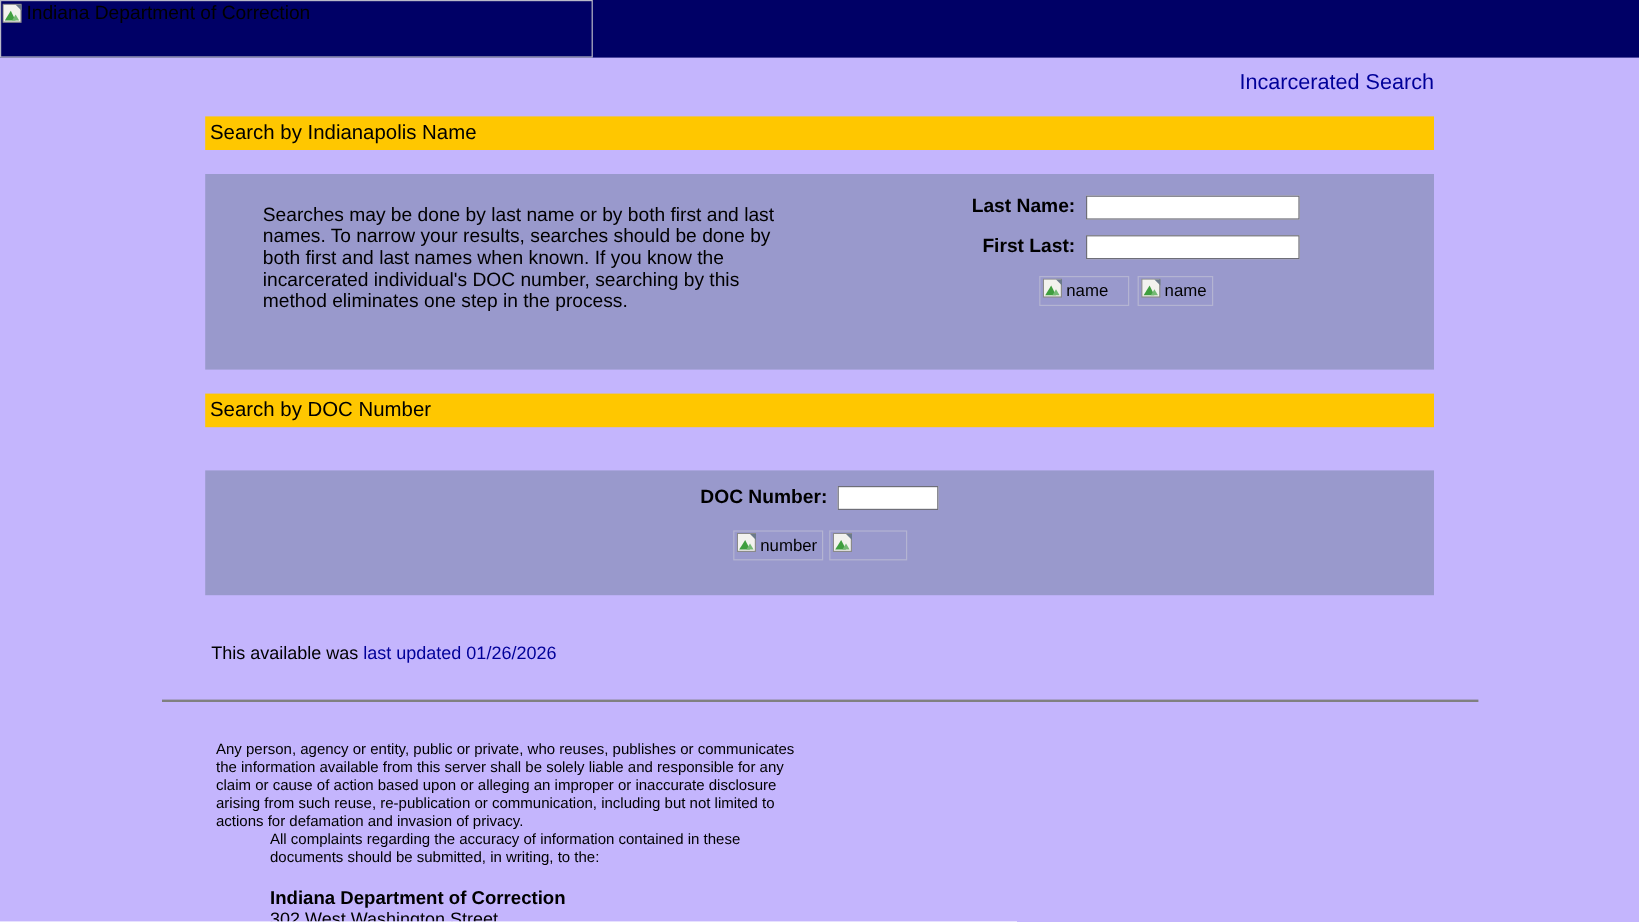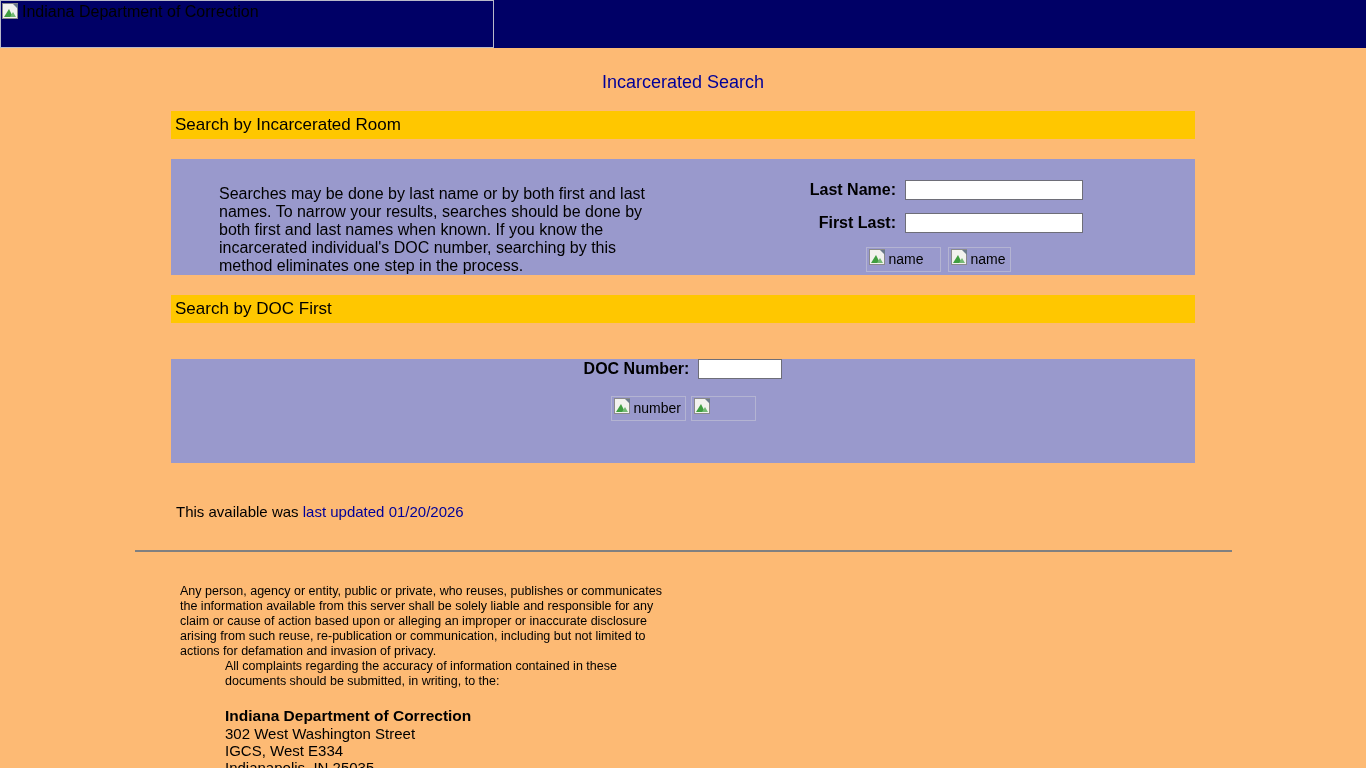--- a/index.html
+++ b/index.html
@@ -1,56 +1,56 @@
 <!DOCTYPE html>
 <html><head>
 <meta charset="utf-8">
 <style>
   * { box-sizing: border-box; }
   html, body { margin: 0; padding: 0; background: #ffffff;
     font-family: "Liberation Sans", sans-serif; color: #000; }
-  .page { width: 1366px; height: 768px; overflow: hidden; position: relative; background:#fdba74; }
+  .page { width: 1366px; height: 768px; overflow: hidden; position: relative; background:#c4b5fd; }
 
   
   .top-bar { height: 48px; background: #000066; }
   .logo-cell { width: 494px; height: 48px; border: 1px solid #b9b9c9;
     padding: 2px 0 0 1px; overflow: hidden; }
   .logo-alt { font-size: 16px; color: #000000; vertical-align: top; }
   .bimg { display: inline-block; width: 18px; height: 18px; vertical-align: -3px; margin-right: 2px; }
 
   
   .main { width: 1024px; margin: 0 auto; }
-  .page-title { margin-top: 24px; text-align: center; font-size: 18px; color: #000099; height: 21px; }
+  .page-title { margin-top: 10px; text-align: right; font-size: 18px; color: #000099; height: 21px; }
 
   .section-header { margin-top: 18px; height: 28px; background: #ffc700;
     display: flex; align-items: center; padding-left: 4px; font-size: 17px; color: #000; }
   .section-header.second { margin-top: 20px; }
 
   .panel { background: #9999cc; }
-  .panel-name { margin-top: 20px; height: 116px; display: flex; align-items: center; }
+  .panel-name { margin-top: 20px; height: 163px; display: flex; }
   .instructions { margin: 26px 0 0 48px; width: 440px; font-size: 16px;
     line-height: 18px; white-space: pre-line; }
   .name-form { margin-left: auto; margin-right: 112px; margin-top: 12px; width: 290px; }
   .form-row { display: flex; justify-content: flex-end; align-items: center; margin-top: 6px; }
   .form-row.second { margin-top: 13px; }
   .form-label { font-size: 16px; font-weight: bold; margin-right: 9px; white-space: nowrap; }
   .text-input { width: 178px; height: 20px; border: 1px solid #6e6e78; background: #fff;
     font-size: 14px; padding: 1px 3px; font-family: "Liberation Sans", sans-serif; }
   .buttons-row { margin-top: 14px; display: flex; justify-content: center; gap: 7px; }
 
   .btn-img { height: 25px; overflow: hidden; border: 1px solid #b4b4d2; background: transparent;
     font-size: 14px; line-height: 19px; color: #000; text-align: left; padding: 1px 2px;
     cursor: pointer; }
   .btn-name-search { width: 75px; }
   .btn-name-reset  { width: 63px; }
   .btn-number-search { width: 75px; }
   .btn-number-reset  { width: 65px; }
 
   .panel-doc { margin-top: 36px; height: 104px; text-align: center; }
-  .doc-row { display: flex; justify-content: center; align-items: center; }
+  .doc-row { padding-top: 13px; display: flex; justify-content: center; align-items: center; }
   .doc-input { width: 84px; height: 20px; border: 1px solid #6e6e78; background: #fff;
     font-size: 14px; padding: 1px 3px; font-family: "Liberation Sans", sans-serif; }
   .doc-buttons { margin-top: 17px; display: flex; justify-content: center; gap: 5px; }
 
   .update-notice { margin: 40px 0 0 5px; font-size: 15px; color: #000; }
   .update-link { color: #000099; text-decoration: none; cursor: pointer; }
 
   .rule { width: 1097px; height: 2px; background: #808080; margin: 30px auto 0; }
 
   .footer { display: flex; margin: 32px 0 0 180px; flex-direction: column; }
@@ -74,21 +74,21 @@
           <polygon points="2,14 7,6 11,14" fill="#3f9e3f"></polygon>
           <polygon points="8,14 11,9 14,14" fill="#74b974"></polygon>
         </svg>
       </span><span class="logo-alt">Indiana Department of Correction</span>
     </div>
   </div>
 
   <div class="main">
     <div class="page-title">Incarcerated Search</div>
 
-    <div class="section-header">Search by Incarcerated Room</div>
+    <div class="section-header">Search by Indianapolis Name</div>
 
     <div class="panel panel-name">
       <div class="instructions">Searches may be done by last name or by both first and last
 names.  To narrow your results, searches should be done by
 both first and last names when known. If you know the
 incarcerated individual's DOC number, searching by this
 method eliminates one step in the process.</div>
       <div class="name-form">
         <div class="form-row">
           <span class="form-label">Last Name:</span>
@@ -108,21 +108,21 @@
           <div class="btn-img btn-name-reset"><span class="bimg"><svg width="18" height="18" viewBox="0 0 18 18">
                   <rect x="0.5" y="0.5" width="15" height="15" fill="#f2f2ee" stroke="#8a8a8a"></rect>
                   <polygon points="11,1 16,1 16,6" fill="#6b7a8a"></polygon>
                   <polygon points="2,14 7,6 11,14" fill="#3f9e3f"></polygon>
                   <polygon points="8,14 11,9 14,14" fill="#74b974"></polygon>
                 </svg></span><span>name reset</span></div>
         </div>
       </div>
     </div>
 
-    <div class="section-header second">Search by DOC First</div>
+    <div class="section-header second">Search by DOC Number</div>
 
     <div class="panel panel-doc">
       <div class="doc-row">
         <span class="form-label">DOC Number:</span>
         <input class="doc-input" type="text" value="" style="">
       </div>
       <div class="doc-buttons">
         <div class="btn-img btn-number-search"><span class="bimg"><svg width="18" height="18" viewBox="0 0 18 18">
                 <rect x="0.5" y="0.5" width="15" height="15" fill="#f2f2ee" stroke="#8a8a8a"></rect>
                 <polygon points="11,1 16,1 16,6" fill="#6b7a8a"></polygon>
@@ -131,21 +131,21 @@
               </svg></span><span>number search</span></div>
         <div class="btn-img btn-number-reset"><span class="bimg"><svg width="18" height="18" viewBox="0 0 18 18">
                 <rect x="0.5" y="0.5" width="15" height="15" fill="#f2f2ee" stroke="#8a8a8a"></rect>
                 <polygon points="11,1 16,1 16,6" fill="#6b7a8a"></polygon>
                 <polygon points="2,14 7,6 11,14" fill="#3f9e3f"></polygon>
                 <polygon points="8,14 11,9 14,14" fill="#74b974"></polygon>
               </svg></span><span>number reset</span></div>
       </div>
     </div>
 
-    <div class="update-notice"><span>This available was </span><a class="update-link">last updated 01/20/2026</a></div>
+    <div class="update-notice"><span>This available was </span><a class="update-link">last updated 01/26/2026</a></div>
   </div>
 
   <div class="rule"></div>
 
   <div class="footer">
     <div class="footer-left">Any person, agency or entity, public or private, who reuses, publishes or communicates
 the information available from this server shall be solely liable and responsible for any
 claim or cause of action based upon or alleging an improper or inaccurate disclosure
 arising from such reuse, re-publication or communication, including but not limited to
 actions for defamation and invasion of privacy.</div>

